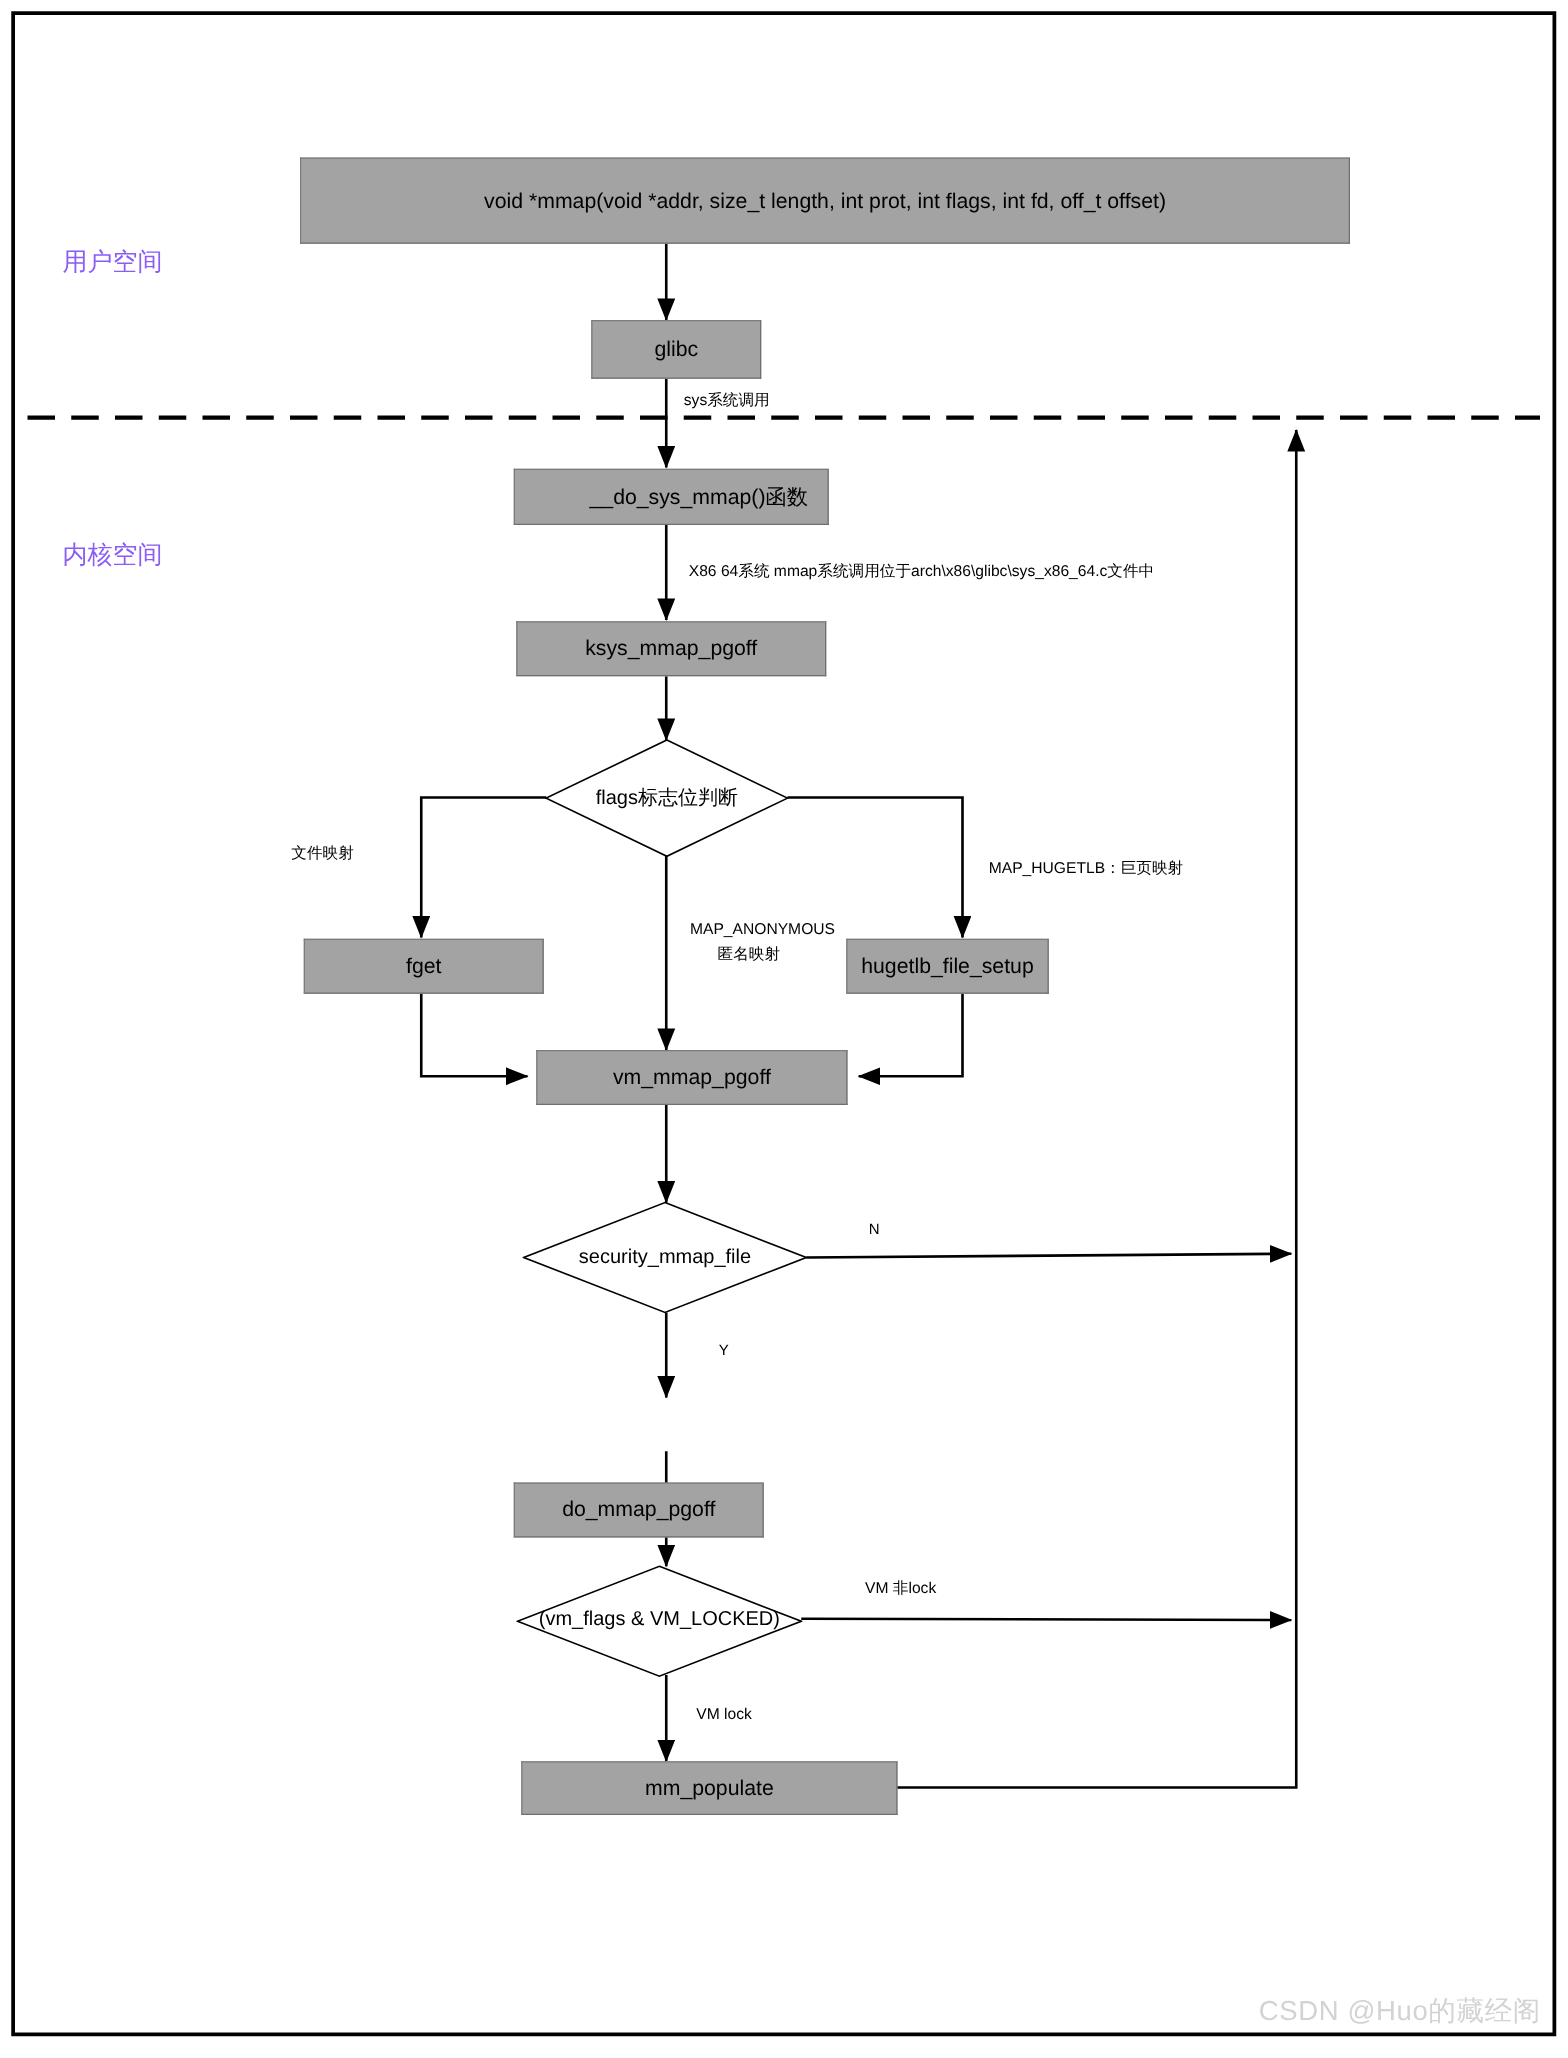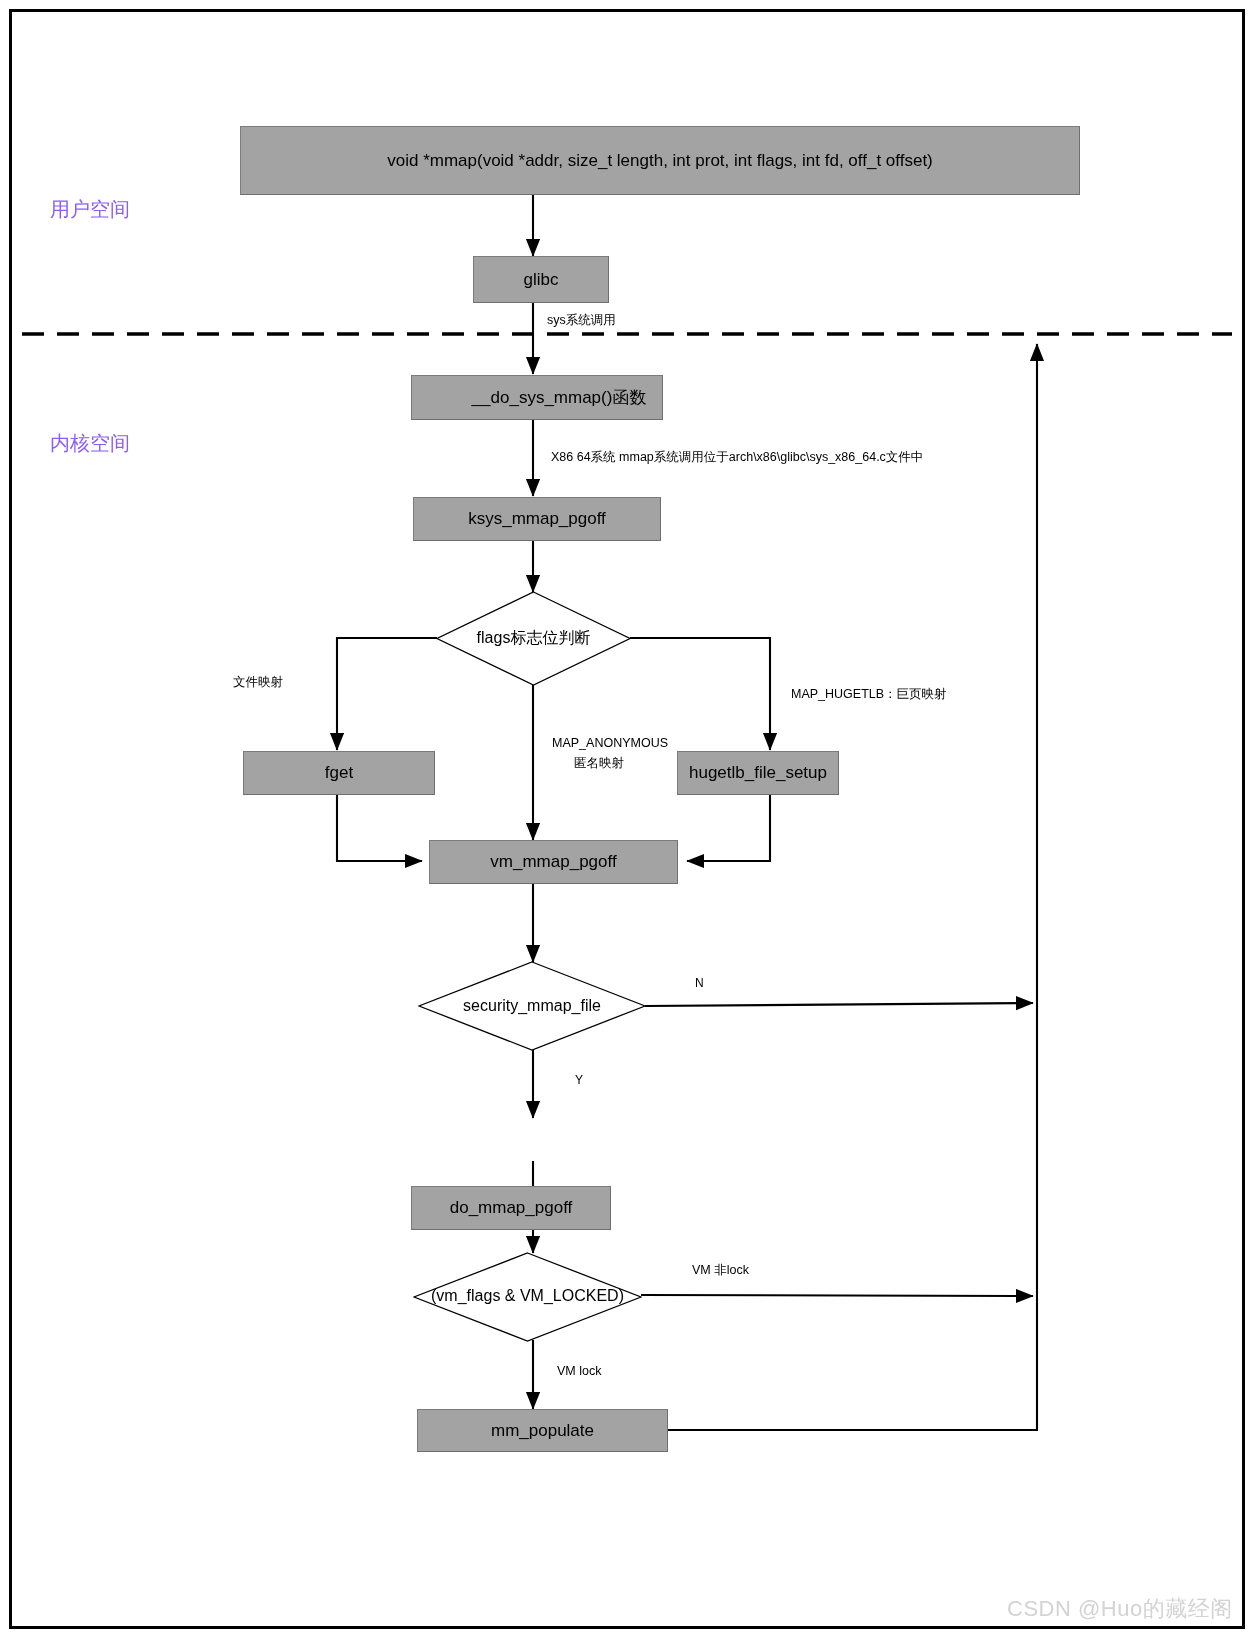--- a/index.html
+++ b/index.html
@@ -175,21 +175,21 @@
 
   <div class="node rect" style="left:411px; top:1170px; width:200px; height:44px;margin-top:16px;">
     <span class="node-text">do_mmap_pgoff</span>
   </div>
 
   <svg style="position:absolute; left:413px; top:1252px; width:229px; height:90px;" viewBox="0 0 229 90">
     <polygon points="114.5,1 228,45 114.5,89 1,45" fill="#fff" stroke="#000" stroke-width="1.3"></polygon>
   </svg>
   <div class="diamond-label" style="left:413px; top:1287px; width:229px;">(vm_flags &amp; VM_LOCKED)</div>
 
-  <div class="node rect" style="left:417px; top:1409px; width:251px; height:43px;">
+  <div class="node rect" style="left:417px; top:1409px; width:301px; height:43px;">
     <span class="node-text">mm_populate</span>
   </div>
 
   <div class="edge-label" style="left:547px; top:312px;">sys系统调用</div>
 
   <div class="edge-label" style="left:551px; top:449px;">X86 64系统 mmap系统调用位于arch\x86\glibc\sys_x86_64.c文件中</div>
 
   <div class="edge-label" style="left:233px; top:674px;">文件映射</div>
 
   <div class="edge-label" style="left:552px; top:735px;">MAP_ANONYMOUS</div>

